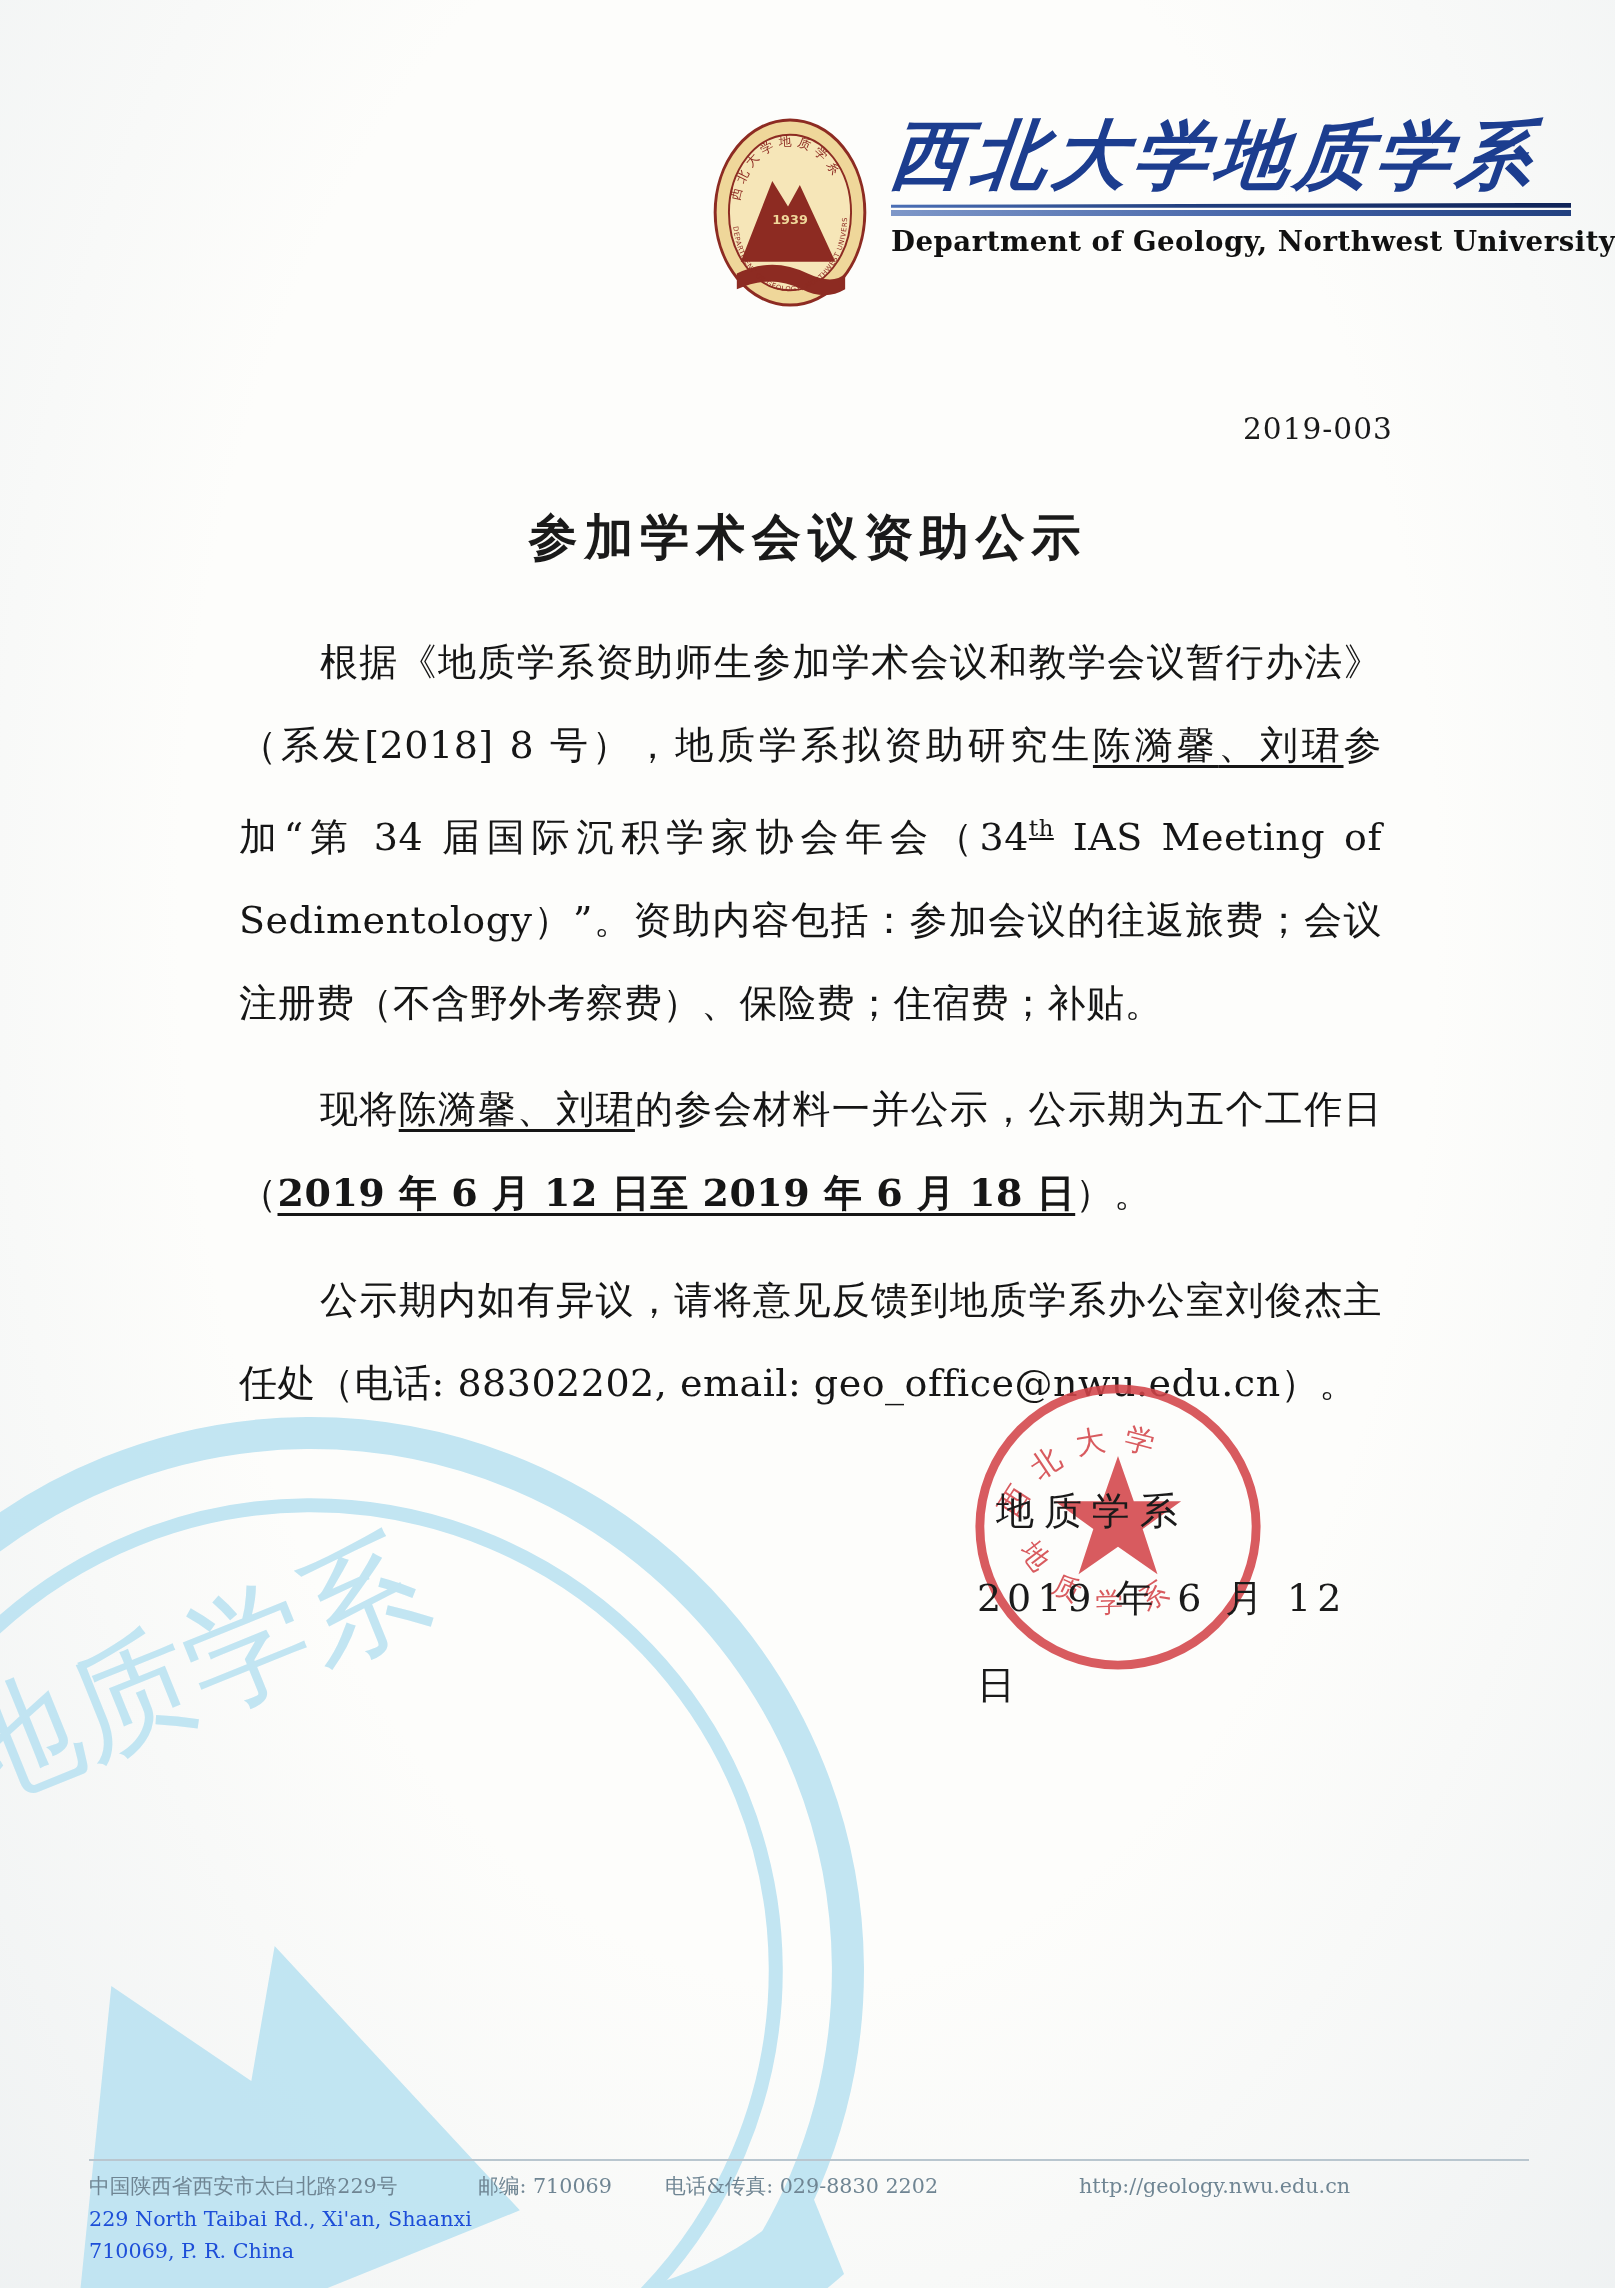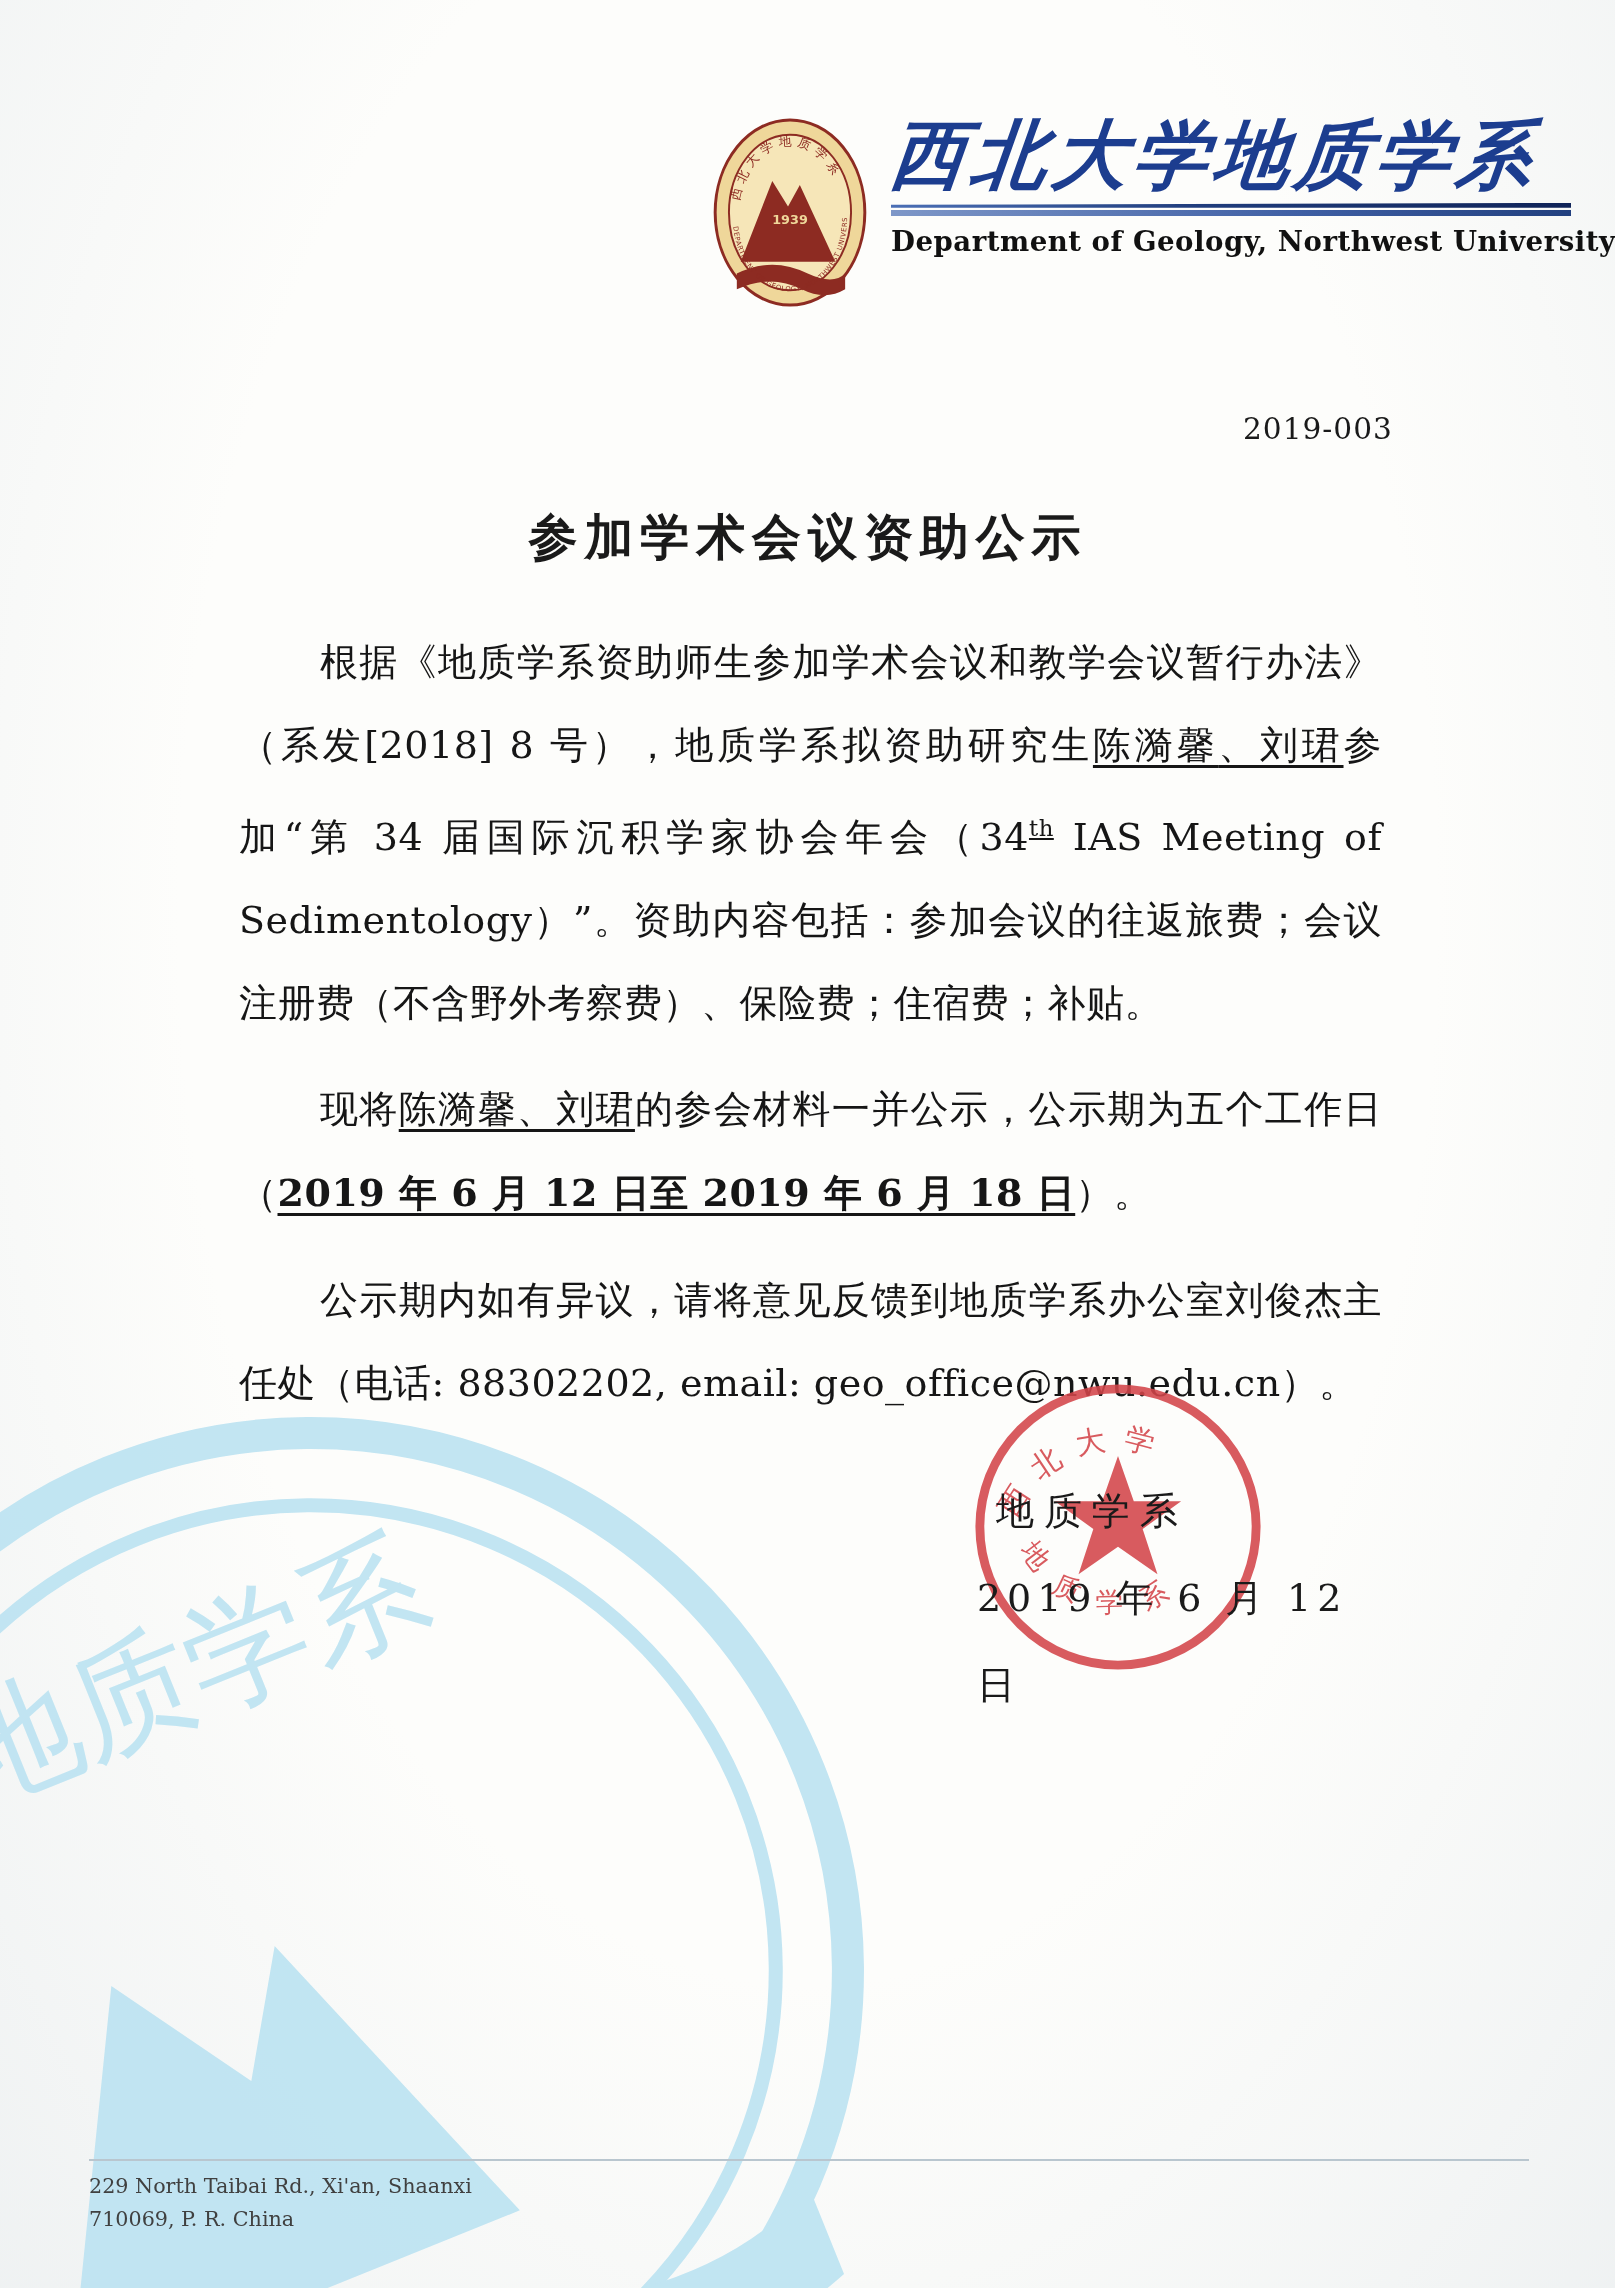--- a/index.html
+++ b/index.html
@@ -190,21 +190,21 @@
   .f-row { display: flex; width: 100%; }
   .f-c1 { width: 389px; }
   .f-c2 { width: 187px; }
   .f-c3 { width: 414px; }
   .f-c4 { width: 443px; }
   .f-row.en .f-c1 { width: 453px; }
   .f-row.en .f-c2 { width: 0px; }
   .f-row.en .f-c3 { width: 389px; }
   .f-row.en .f-c4 { width: 591px; }
   .f-cn { color: #6f8593; }
-  .f-en { color: #404040; }
+  .f-en { color: #1d4ed8; }
 </style>
 </head>
 <body>
 
 <div class="page">
 
   <div class="paper-tint"></div>
 
   <svg class="watermark" viewBox="0 0 560 560">
     <defs>
@@ -277,20 +277,26 @@
     </text>
   </svg>
 
   <div class="sign-block">
     <div class="sign-org">地质学系</div>
     <div class="sign-date">2019 年 6 月 12 日</div>
   </div>
 
   <div class="footer-rule"></div>
   <div class="footer">
+    <div class="f-row f-cn">
+      <div class="f-c1">中国陕西省西安市太白北路229号</div>
+      <div class="f-c2">邮编: 710069</div>
+      <div class="f-c3">电话&amp;传真: 029-8830 2202</div>
+      <div class="f-c4">http://geology.nwu.edu.cn</div>
+    </div>
     <div class="f-row en f-en">
       <div class="f-c1">229 North Taibai Rd., Xi'an, Shaanxi 710069, P. R. China</div>
       <div class="f-c2"></div>
     </div>
   </div>
 
 </div>
 
 
 </body></html>

